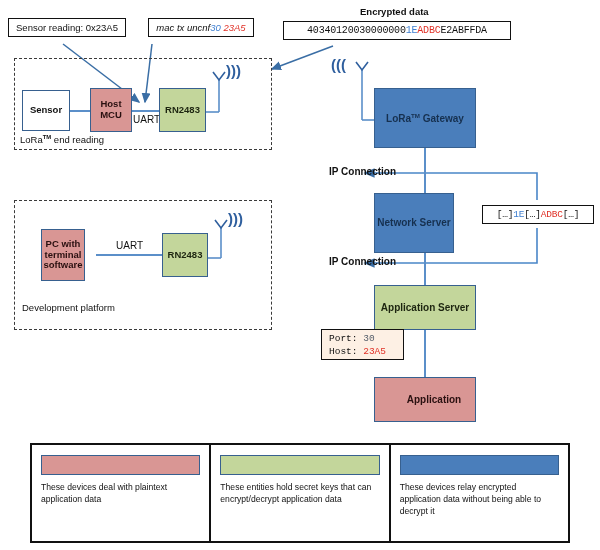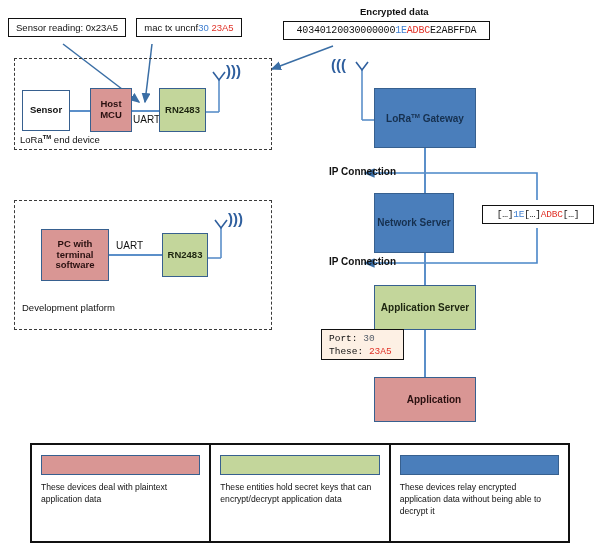--- a/index.html
+++ b/index.html
@@ -95,40 +95,40 @@
 
     <path d="M362,70 L362,120" stroke="#5b8fc9" stroke-width="1.6" fill="none"></path>
     <path d="M362,120 L375,120" stroke="#5b8fc9" stroke-width="1.6" fill="none"></path>
     <path d="M356,62 L362,70 L368,62" stroke="#2f5f9e" stroke-width="1.6" fill="none"></path>
   </svg>
 
   <div class="callout" style="left:8px;top:18px;width:118px;height:19px;">
     <span>Sensor reading: 0x23A5</span>
   </div>
 
-  <div class="callout" style="left:136px;top:18px;width:106px;height:19px;">
+  <div class="callout" style="left:148px;top:18px;width:106px;height:19px;font-style:italic;">
     <span>mac tx uncnf </span>
       <span class="hx-blue">30</span>
       <span>&nbsp;</span>
       <span class="hx-red">23A5</span>
   </div>
 
   <div class="caption" style="left:360px;top:6px;text-align:right;">Encrypted data</div>
 
-  <div class="callout mono" style="left:283px;top:21px;width:207px;height:19px;font-size:10px;text-align:center;">
+  <div class="callout mono" style="left:283px;top:21px;width:228px;height:19px;font-size:10px;text-align:center;">
     <span>40340120030000000</span>
       <span class="hx-blue">1E</span>
       <span class="hx-red">A</span>
       <span class="hx-red">DBC</span>
       <span>E2ABFFDA</span>
   </div>
 
   <div class="dashgrp" style="left:14px;top:58px;width:258px;height:92px;"></div>
   <div class="grplabel" style="left:20px;top:134px;">
-    <span>LoRa</span><sup>TM</sup><span> end device</span>
+    <span>LoRa</span><sup>TM</sup><span> end reading</span>
   </div>
 
   <div class="line hline" style="left:69px;top:110px;width:22px;"></div>
   <div class="line hline" style="left:131px;top:110px;width:29px;"></div>
 
   <div class="box white" style="left:22px;top:90px;width:48px;height:41px;font-size:9.5px;">
     <span>Sensor</span>
   </div>
 
   <div class="box pink" style="left:90px;top:88px;width:42px;height:44px;font-size:9.5px;flex-direction:column;">
@@ -142,21 +142,21 @@
     <span>RN2483</span>
   </div>
 
   <div class="ant" style="left:226px;top:62px;font-size:15px;">)))</div>
 
   <div class="dashgrp" style="left:14px;top:200px;width:258px;height:130px;"></div>
   <div class="grplabel" style="left:22px;top:302px;">Development platform</div>
 
   <div class="line hline" style="left:96px;top:254px;width:67px;"></div>
 
-  <div class="box pink" style="left:41px;top:229px;width:68px;height:52px;font-size:9.5px;flex-direction:column;">
+  <div class="box pink" style="left:41px;top:229px;width:44px;height:52px;font-size:9.5px;flex-direction:column;">
     <span>PC with</span>
     <span>terminal</span>
     <span>software</span>
   </div>
 
   <div class="lbl" style="left:116px;top:240px;">UART</div>
 
   <div class="box green" style="left:162px;top:233px;width:46px;height:44px;font-size:9.5px;">
     <span>RN2483</span>
   </div>
@@ -195,21 +195,21 @@
 
   <div class="line vline" style="left:424px;top:330px;height:47px;"></div>
 
   <div class="callout" style="left:321px;top:329px;width:83px;height:31px;background:#fdf0e4;
        font-family:'Liberation Mono', monospace;font-size:9.5px;display:block;padding:3px 7px;line-height:1.32;">
     <div>
       <span>Port:</span>
       <span class="hx-gray">30</span>
     </div>
     <div>
-      <span>These:</span>
+      <span>Host:</span>
       <span class="hx-red">23A5</span>
     </div>
   </div>
 
   <div class="box pink" style="left:374px;top:377px;width:102px;height:45px;font-size:10px;padding-left:18px;">
     <span>Application</span>
   </div>
 
   <div class="legendwrap">
     <div class="legcell">

